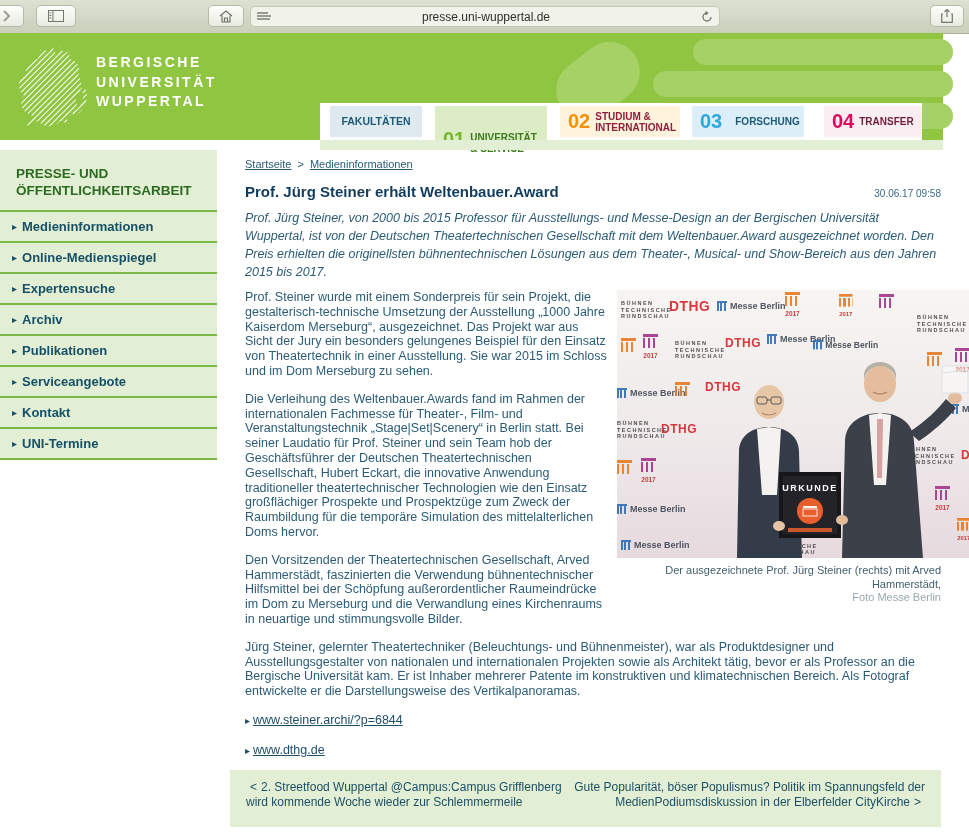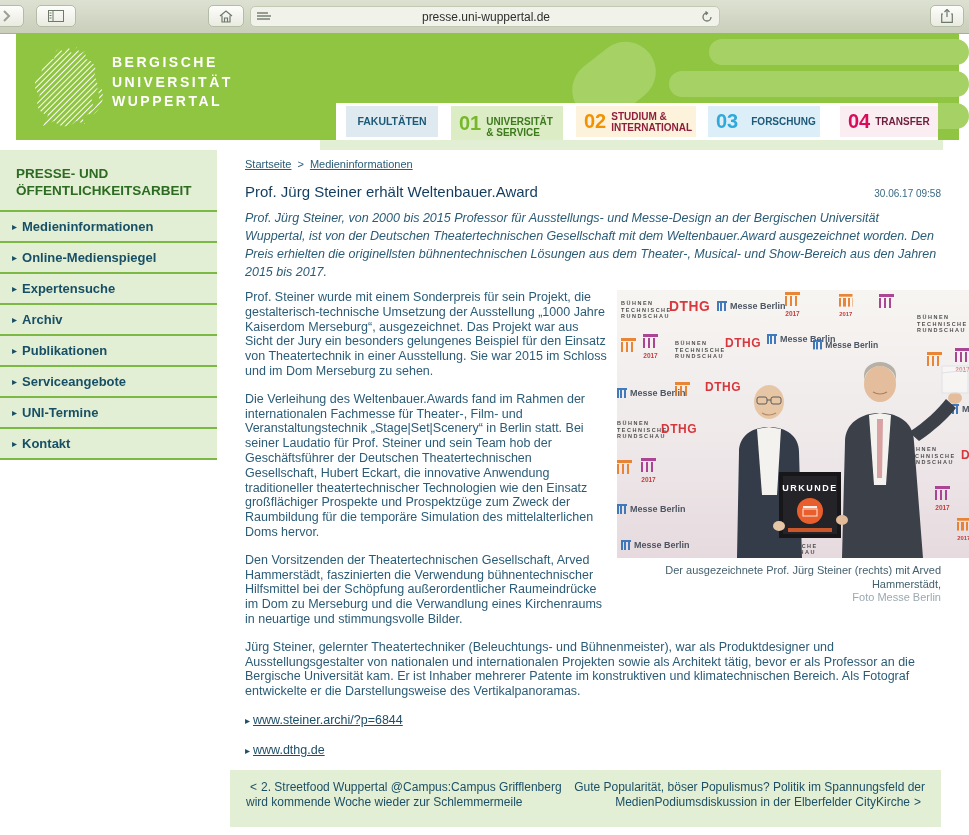--- a/index.html
+++ b/index.html
@@ -17,37 +17,37 @@
   .btn-side{left:36px;width:40px;}
   .btn-home{left:208px;width:36px;}
   .btn-share{left:930px;width:34px;}
   .urlbar{position:absolute;left:250px;top:6px;width:470px;height:21px;border-radius:5px;
           background:#f1f3ea;border:1px solid #c2c9b2;display:flex;align-items:center;
           padding:0 6px;box-sizing:border-box;}
   .url-text{flex:1;text-align:center;font-size:12px;color:#2f2f2f;}
   .reader-ico,.reload-ico{color:#6e786b;}
 
   
-  .header{position:absolute;left:16px;top:33px;width:943px;height:107px;background:#8fc540;overflow:visible;}
+  .header{position:absolute;left:0;top:33px;width:943px;height:107px;background:#8fc540;overflow:visible;}
   .wm{position:absolute;border-radius:14px;background:#a6d165;}
   .wm1{right:-10px;top:6px;width:260px;height:26px;}
   .wm2{right:-10px;top:38px;width:300px;height:26px;}
   .wm3{right:-10px;top:70px;width:255px;height:26px;}
   .wm4{right:300px;top:18px;width:90px;height:60px;transform:rotate(-38deg);border-radius:30px;}
   .lion{position:absolute;left:14px;top:9px;}
   .logo-text{position:absolute;left:96px;top:20px;color:#fff;font-weight:bold;
              font-size:14px;line-height:19.5px;letter-spacing:2.5px;white-space:pre-line;}
   .navrow{position:absolute;left:320px;bottom:0;width:602px;height:37px;background:#fff;}
   .tab{position:absolute;top:3px;height:31px;display:flex;align-items:center;box-sizing:border-box;
        padding:0 8px;cursor:default;}
   .tab .num{font-size:20px;font-weight:bold;margin-right:5px;}
   .tab .lbl{font-size:10px;font-weight:bold;line-height:11px;white-space:pre-line;}
   .tab-fak{left:10px;width:92px;background:#dfeaf0;justify-content:center;}
   .tab-fak .lbl{font-size:10.5px;color:#1c5a78;}
-  .tab-01{left:115px;width:112px;background:#dcecc5;height:43px;align-items:flex-start;padding-top:6px;}
+  .tab-01{left:115px;width:112px;background:#dcecc5;height:43px;align-items:flex-start;padding-top:22px;}
   .tab-01 .num{color:#76b82a;}
   .tab-01 .lbl{color:#3c7a1c;margin-top:4px;}
   .tab-02{left:240px;width:120px;background:#fdf2dc;}
   .tab-02 .num{color:#f39200;}
   .tab-02 .lbl{color:#8e1f3c;}
   .tab-03{left:372px;width:112px;background:#dceef7;gap:8px;}
   .tab-03 .num{color:#2fa8dc;}
   .tab-03 .lbl{color:#1c5a78;}
   .tab-04{left:504px;width:98px;background:#faeef2;}
   .tab-04 .num{color:#dc0a5a;}
@@ -61,21 +61,21 @@
              color:#174f66;cursor:pointer;}
   .side-item:last-child{border-bottom:2px solid #7cb944;}
   .arr::before{content:"\25B8";font-size:10px;margin-right:5px;position:relative;top:-1px;color:#174f66;}
 
   
   .content{position:absolute;left:245px;top:158px;width:696px;color:#2b5c77;}
   .breadcrumb{font-size:11px;color:#2b5c77;}
   .breadcrumb a{color:#2b5c77;text-decoration:underline;cursor:pointer;}
   .bc-sep{margin:0 6px;}
   .title-row{display:flex;justify-content:space-between;align-items:baseline;margin-top:13px;}
-  .h1{font-size:15px;font-weight:normal;color:#123c5e;}
+  .h1{font-size:15px;font-weight:bold;color:#123c5e;}
   .date{font-size:10px;color:#3a6a85;}
   .intro{margin-top:9px;font-style:italic;font-size:12.5px;line-height:18px;}
   .body{margin-top:9px;font-size:12.5px;line-height:14.8px;}
   .body p{margin:0 0 13px;}
   figure{float:right;width:324px;margin:0 0 14px 10px;}
   .photo{position:relative;width:398px;height:268px;overflow:hidden;
          background:linear-gradient(180deg,#f7f5f2 0%,#efe9ea 55%,#e6dade 100%);}
   .photo svg.people{position:absolute;left:0;top:0;}
   figcaption{margin-top:6px;text-align:right;font-size:11px;line-height:13.5px;color:#44606e;}
   .credit{color:#9aa9b1;}
@@ -201,22 +201,22 @@
   <div class="substrip"></div>
 
   <div class="sidebar">
     <div class="side-title">PRESSE- UND ÖFFENTLICHKEITSARBEIT</div>
     <div class="side-item"><span class="arr"></span><span>Medieninformationen</span></div>
     <div class="side-item"><span class="arr"></span><span>Online-Medienspiegel</span></div>
     <div class="side-item"><span class="arr"></span><span>Expertensuche</span></div>
     <div class="side-item"><span class="arr"></span><span>Archiv</span></div>
     <div class="side-item"><span class="arr"></span><span>Publikationen</span></div>
     <div class="side-item"><span class="arr"></span><span>Serviceangebote</span></div>
+    <div class="side-item"><span class="arr"></span><span>Kontakt</span></div>
     <div class="side-item"><span class="arr"></span><span>UNI-Termine</span></div>
-    <div class="side-item"><span class="arr"></span><span>Kontakt</span></div>
   </div>
 
   <div class="content">
     <div class="breadcrumb">
       <a>Startseite</a><span class="bc-sep">&gt;</span><a>Medieninformationen</a>
     </div>
     <div class="title-row">
       <span class="h1">Prof. Jürg Steiner erhält Weltenbauer.Award</span>
       <span class="date">30.06.17 09:58</span>
     </div>

